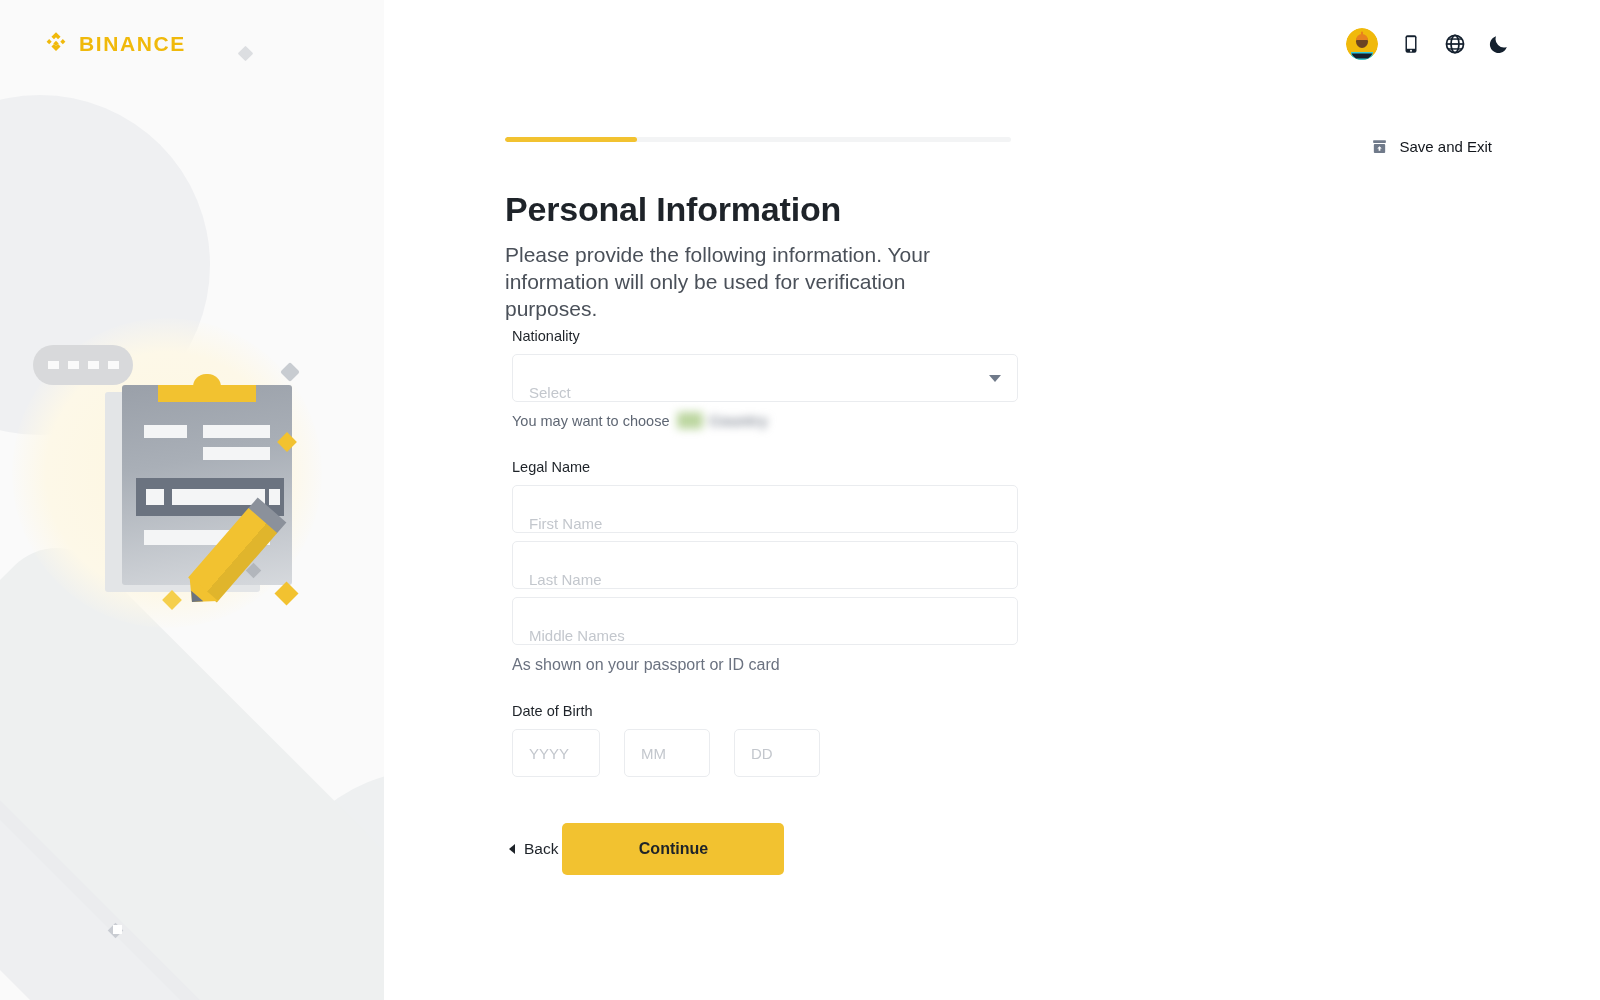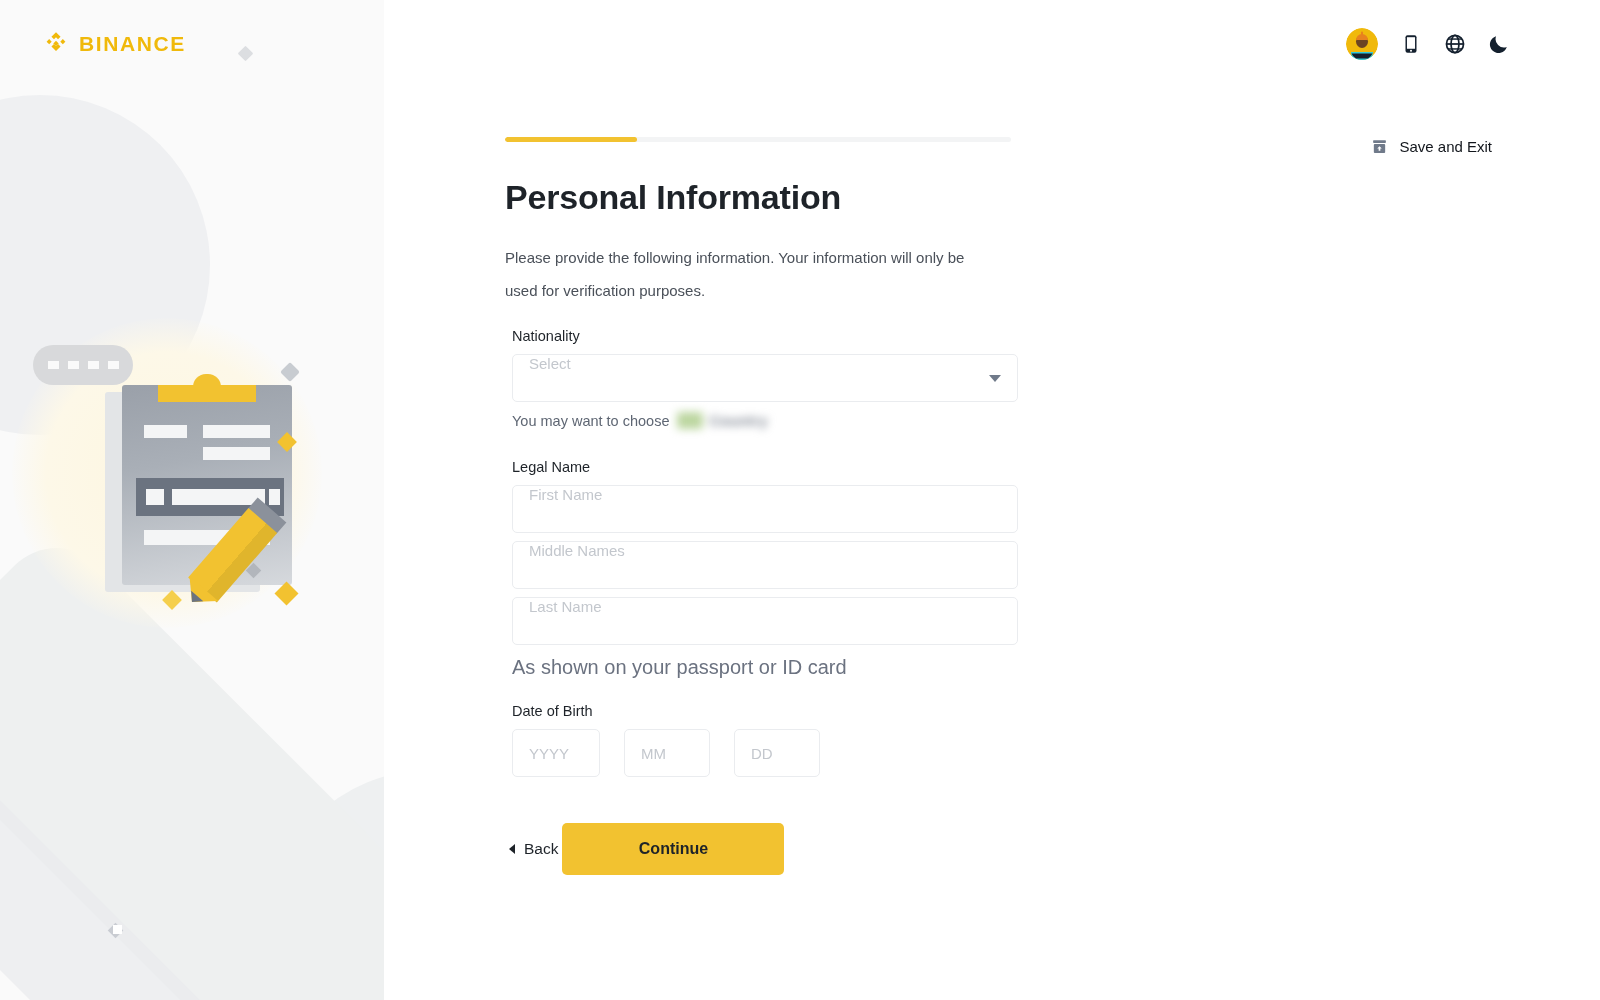--- a/index.html
+++ b/index.html
@@ -178,42 +178,42 @@
   .content { position: absolute; left: 121px; top: 0; width: 520px; }
 
   .progress {
     position: absolute; top: 137px; left: 0;
     width: 506px; height: 5px; background: #f3f4f5; border-radius: 3px;
     overflow: hidden;
   }
   .progress-fill { height: 5px; background: #f2c230; border-radius: 3px; }
 
   .title {
-    position: absolute; top: 178px; left: 0;
+    position: absolute; top: 190px; left: 0;
     font-size: 34px; font-weight: bold; color: #1e2329;
     letter-spacing: -0.2px;
   }
   .subtitle {
     position: absolute; top: 241px; left: 0; width: 492px;
-    font-size: 15px; line-height: 33px; color: #4a5059;
+    font-size: 21px; line-height: 27px; color: #4a5059;
   }
 
   .field-label {
     font-size: 14.5px; color: #1e2329; margin-bottom: 10px;
   }
   .group { position: absolute; left: 0; width: 506px; padding-left: 7px; }
   .g-nationality { top: 328px; }
   .g-legalname  { top: 459px; }
   .g-dob        { top: 703px; }
 
   .input-box {
     width: 506px; height: 48px;
     border: 1px solid #eaecef; border-radius: 5px;
     background: #fff;
-    display: flex; align-items: flex-start;
+    display: flex; align-items: flex-end;
     padding: 0 16px;
     font-size: 15px; color: #c3c7cd;
     position: relative;
   }
   .input-box.stack-mid { border-radius: 5px; margin-top: 8px; }
   .select-caret {
     position: absolute; right: 16px; top: 50%;
     width: 0; height: 0; margin-top: -3px;
     border-left: 6px solid transparent;
     border-right: 6px solid transparent;
@@ -222,21 +222,21 @@
   .helper {
     font-size: 14.5px; color: #5e6673; margin-top: 10px;
     display: flex; align-items: center; gap: 8px;
   }
   .helper-redacted {
     display: inline-flex; align-items: center; gap: 6px;
     filter: blur(4px);
   }
   .flag-chip { width: 26px; height: 17px; background: #bcd6a0; border-radius: 2px; display: block; }
   .redact-text { font-size: 14.5px; color: #7d8490; font-weight: bold; letter-spacing: .4px; }
-  .helper-note { font-size: 20px; color: #6b7280; margin-top: 11px; }
+  .helper-note { font-size: 16px; color: #6b7280; margin-top: 11px; }
 
   .dob-row { display: flex; gap: 24px; }
   .dob-box {
     height: 48px; border: 1px solid #eaecef; border-radius: 5px;
     display: flex; align-items: center; padding: 0 16px;
     font-size: 15px; color: #c3c7cd; background: #fff;
   }
   .dob-yyyy { width: 88px; }
   .dob-mm   { width: 86px; }
   .dob-dd   { width: 86px; }
@@ -391,24 +391,24 @@
           </span>
         </div>
       </div>
 
       <div class="group g-legalname">
         <div class="field-label">Legal Name</div>
         <div class="input-box">
           <span>First Name</span>
         </div>
         <div class="input-box stack-mid">
+          <span>Last Name</span>
+        </div>
+        <div class="input-box stack-mid">
           <span>Middle Names</span>
-        </div>
-        <div class="input-box stack-mid">
-          <span>Last Name</span>
         </div>
         <div class="helper-note">As shown on your passport or ID card</div>
       </div>
 
       <div class="group g-dob">
         <div class="field-label">Date of Birth</div>
         <div class="dob-row">
           <div class="dob-box dob-yyyy">
             <span>YYYY</span>
           </div>

